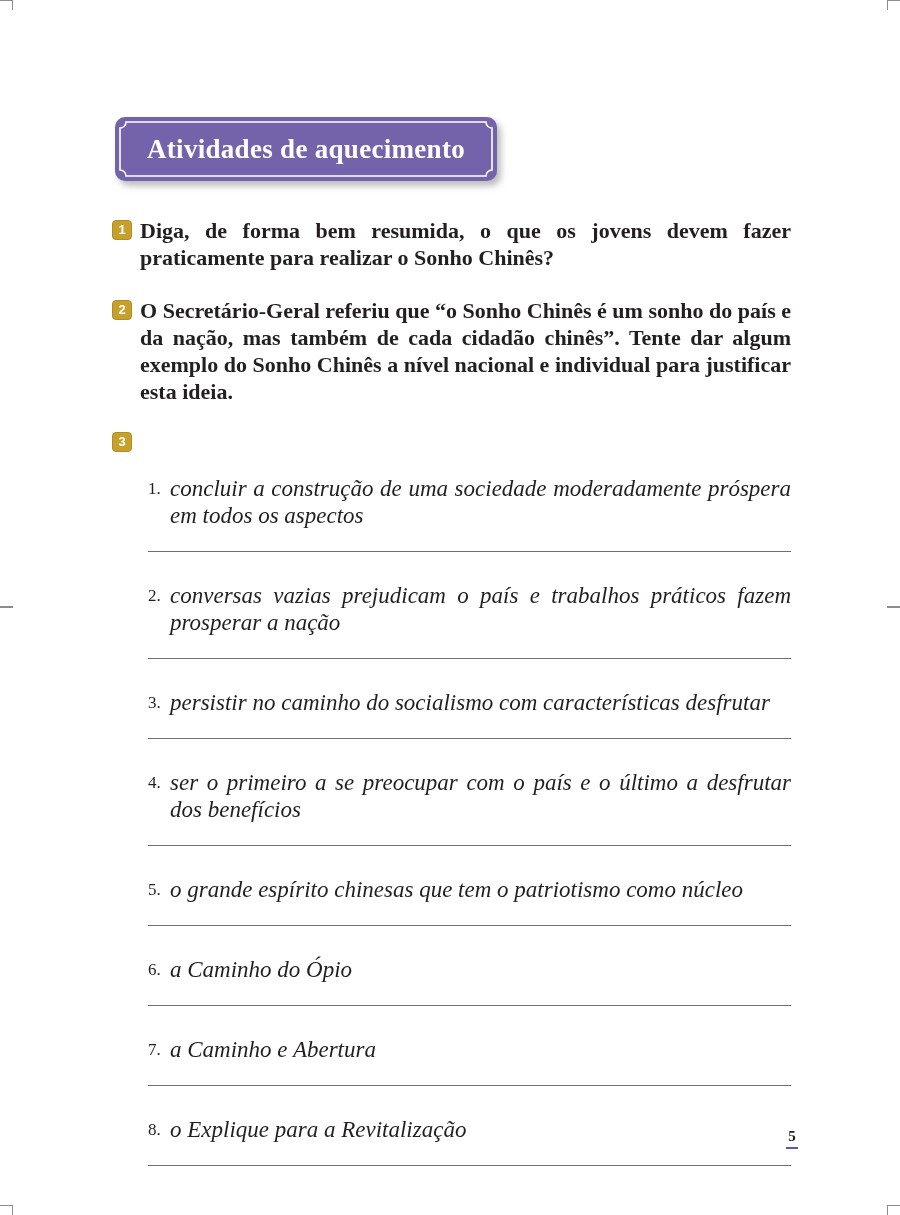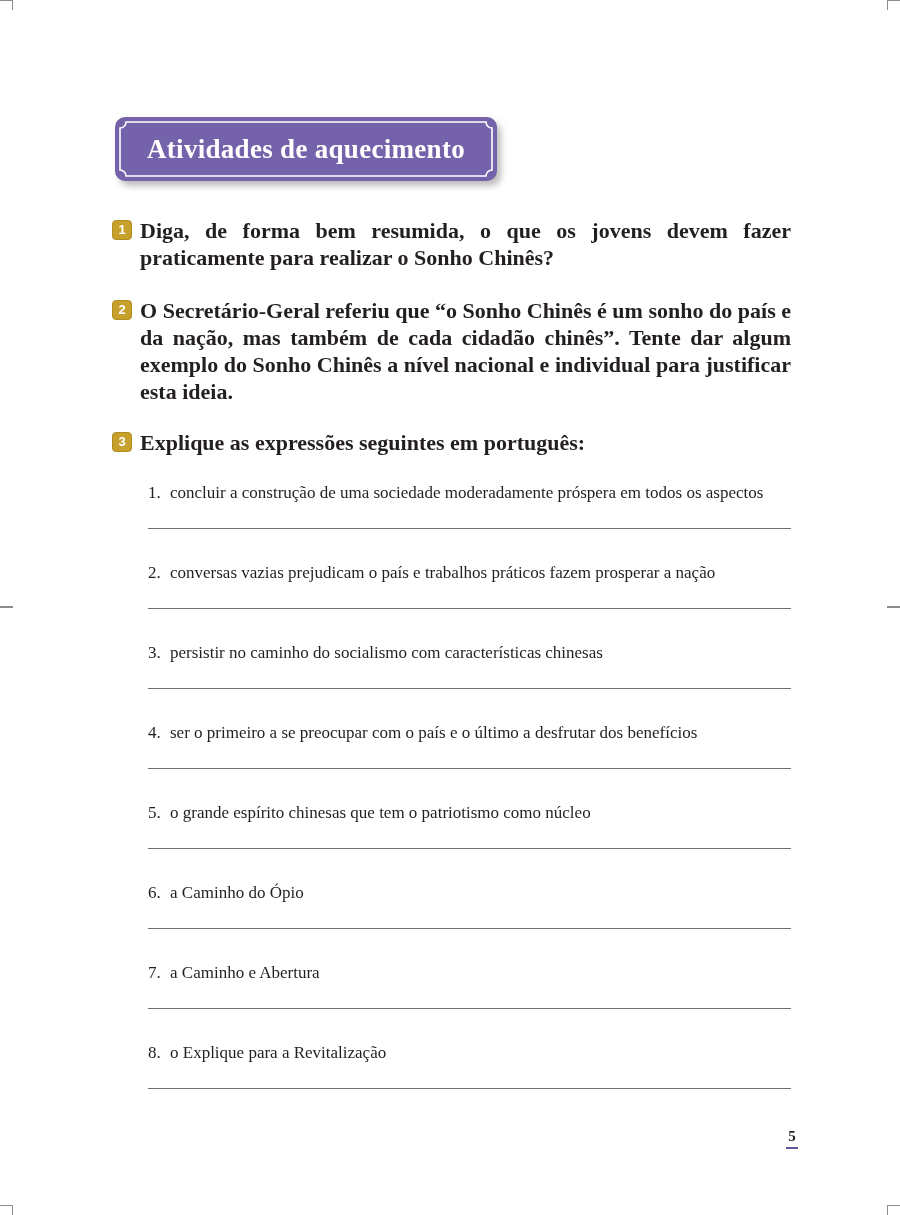--- a/index.html
+++ b/index.html
@@ -63,21 +63,21 @@
     font-weight: bold;
     font-size: 22px;
     line-height: 27px;
     text-align: justify;
   }
 
   
   .expr-list { margin-left: 36px; }
   .expr { display: flex; }
   .expr-num { flex: 0 0 22px; font-size: 17px; line-height: 27px; }
-  .expr-text { flex: 1; font-size: 17px; line-height: 27px; text-align: justify; }
+  .expr-text { flex: 1; font-size: 23px; line-height: 27px; text-align: justify; font-style: italic; }
   .answer-line {
     height: 0;
     border-bottom: 1px solid #6f6f6f;
     margin: 22px 0 30px 0;
   }
   .answer-line.last { margin-bottom: 0; }
 
   
   .page-num {
     position: absolute;
@@ -121,40 +121,39 @@
       <div class="q-text">Diga, de forma bem resumida, o que os jovens devem fazer praticamente para realizar o Sonho Chinês?</div>
     </div>
 
     <div class="question q2">
       <div class="q-badge">2</div>
       <div class="q-text">O Secretário-Geral referiu que “o Sonho Chinês é um sonho do país e da nação, mas também de cada cidadão chinês”. Tente dar algum exemplo do Sonho Chinês a nível nacional e individual para justificar esta ideia.</div>
     </div>
 
     <div class="question q3">
       <div class="q-badge">3</div>
-      <div class="q-text">Explique as expressões seguintes em português:</div>
     </div>
 
     <div class="expr-list">
 
       <div class="expr">
         <div class="expr-num">1.</div>
         <div class="expr-text">concluir a construção de uma sociedade moderadamente próspera em todos os aspectos</div>
       </div>
       <div class="answer-line"></div>
 
       <div class="expr">
         <div class="expr-num">2.</div>
         <div class="expr-text">conversas vazias prejudicam o país e trabalhos práticos fazem prosperar a nação</div>
       </div>
       <div class="answer-line"></div>
 
       <div class="expr">
         <div class="expr-num">3.</div>
-        <div class="expr-text">persistir no caminho do socialismo com características chinesas</div>
+        <div class="expr-text">persistir no caminho do socialismo com características desfrutar</div>
       </div>
       <div class="answer-line"></div>
 
       <div class="expr">
         <div class="expr-num">4.</div>
         <div class="expr-text">ser o primeiro a se preocupar com o país e o último a desfrutar dos benefícios</div>
       </div>
       <div class="answer-line"></div>
 
       <div class="expr">

